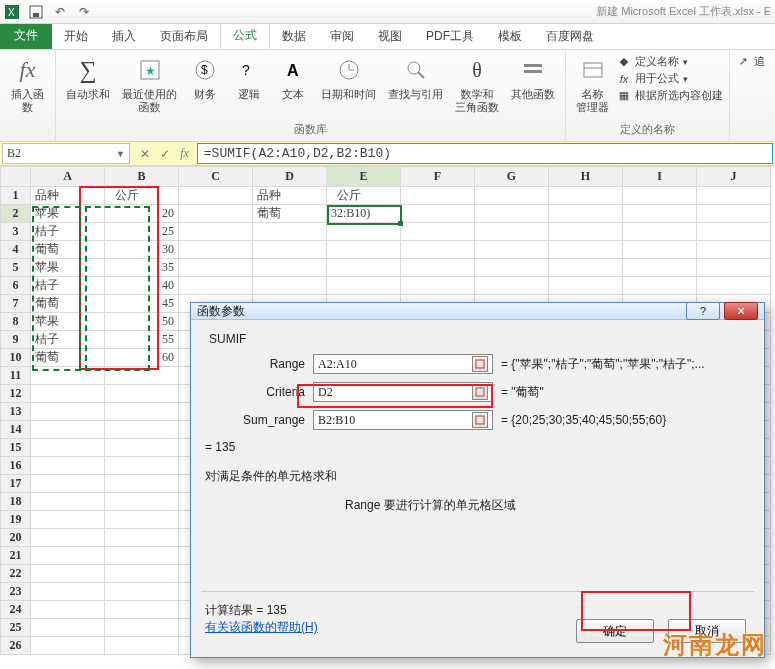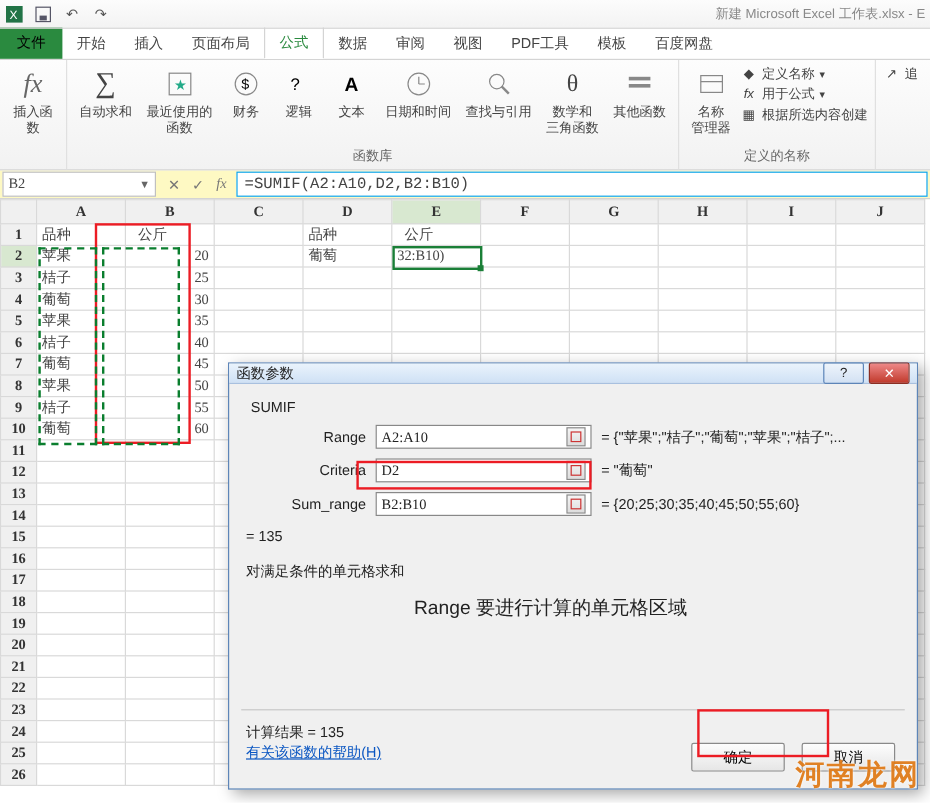--- a/index.html
+++ b/index.html
@@ -30,21 +30,21 @@
     color:#888; font-size:11px;
   }
   
   .tabs {
     display:flex; height:26px; background:#fff; border-bottom:1px solid #d4d4d4;
     align-items:flex-end;
   }
   .tab {
     padding:5px 12px 4px; font-size:12px; color:#444; cursor:default;
   }
-  .tab.file { background:#2a8a3f; color:#000000; padding:5px 14px;}
+  .tab.file { background:#2a8a3f; color:#ffffff; padding:5px 14px;}
   .tab.active { border:1px solid #d4d4d4; border-bottom:1px solid #fff;
     background:#fff; color:#2a8a3f;}
   
   .ribbon {
     height:92px; background:linear-gradient(#fdfdfd,#f2f2f2);
     border-bottom:1px solid #d4d4d4; display:flex; position:relative;
   }
   .rgroup {
     border-right:1px solid #e0e0e0; padding:2px 6px 2px 6px;
     display:flex; flex-direction:column; align-items:center; justify-content:space-between;
@@ -118,21 +118,21 @@
   .params { display:flex; flex-direction:column; gap:8px; margin-bottom:10px;}
   .prow { display:flex; align-items:center; gap:8px;}
   .prow .plabel { width:100px; text-align:right; font-size:12px;}
   .prow .pinput { width:180px; height:20px; border:1px solid #888;
     background:#fff; font-family:Tahoma; font-size:12px; padding:1px 4px;
     display:flex; align-items:center; justify-content:space-between;}
   .prow .pinput .refbtn { width:16px;height:16px;border:1px solid #888;
     background:linear-gradient(#f5f5f5,#ddd);display:flex;align-items:center;justify-content:center;}
   .prow .peval { font-size:12px; }
   .desc { margin-top:14px; font-size:12px;}
-  .desc2 { margin:12px 0 0 140px; font-size:16px;}
+  .desc2 { margin:12px 0 0 140px; font-size:12px;}
   .spacer { flex:1;}
   .dlg-sep { border-top:1px solid #c8c8c8; margin:6px -4px;}
   .dlg-foot { display:flex; align-items:center; justify-content:space-between; padding-top:4px;}
   .dlg-foot .result { font-size:12px;}
   .dlg-foot a { color:#0a56c2; text-decoration:underline; font-size:12px;}
   .dlg-btns {position:absolute; right:18px; bottom:14px; display:flex; gap:14px;}
   .dlg-btns button {
     width:78px; height:24px; font-size:12px;
     background:linear-gradient(#fdfdfd,#e6e6e6); border:1px solid #8a8a8a;
     border-radius:2px;

